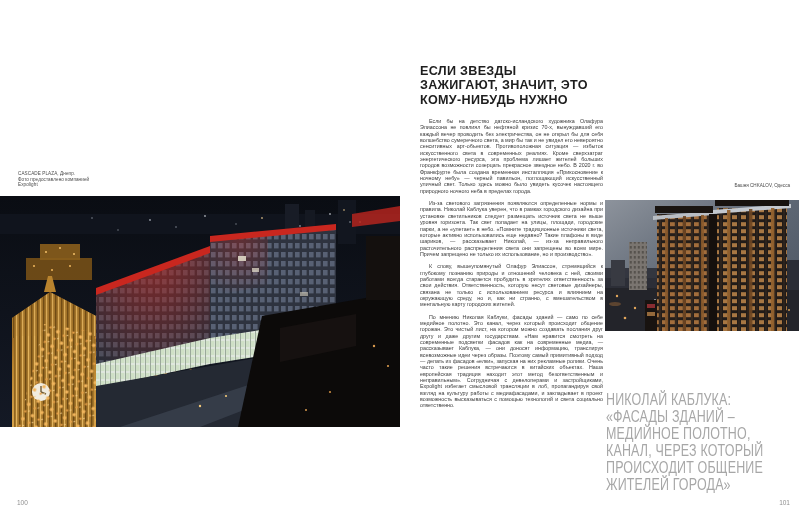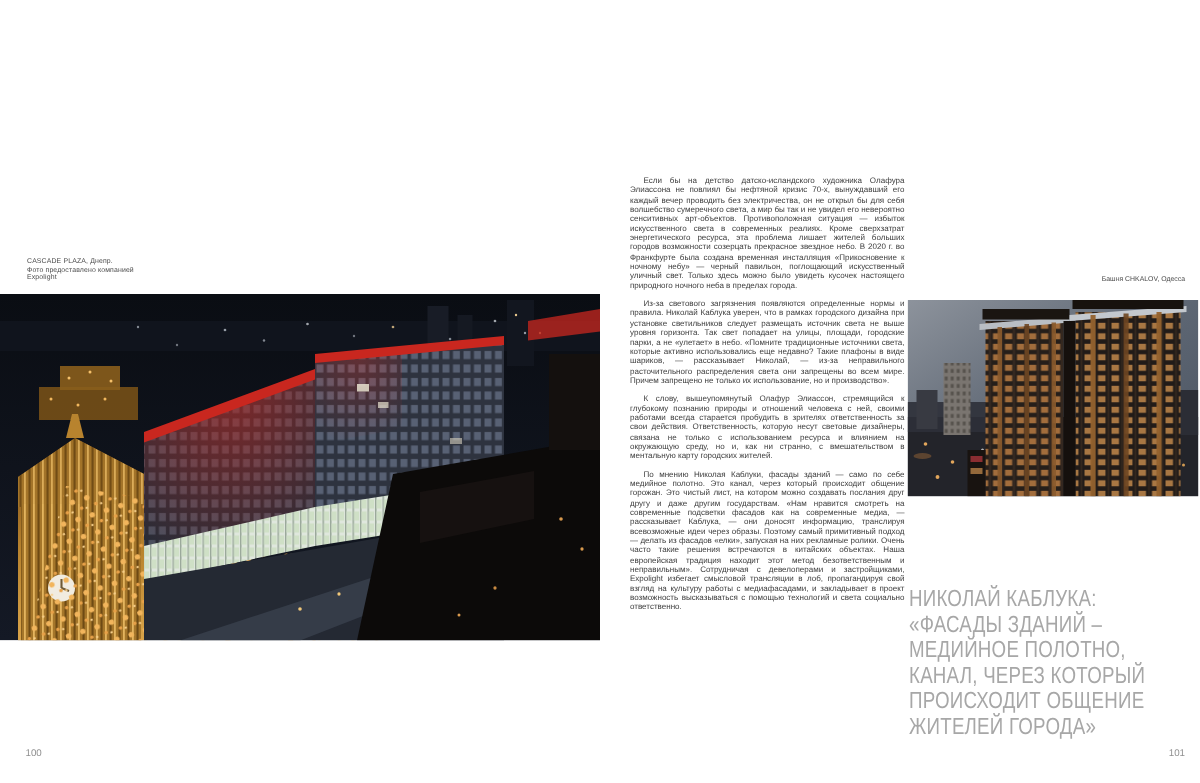--- a/index.html
+++ b/index.html
@@ -156,20 +156,23 @@
         <circle cx="374" cy="150" r="1.2" fill="#d99a4e"></circle>
           <circle cx="388" cy="170" r="1.1" fill="#d99a4e"></circle>
         <circle cx="330" cy="196" r="1.1" fill="#c98a42"></circle>
           <circle cx="306" cy="214" r="1" fill="#d99a4e"></circle>
       </g>
     </svg>
   </div>
 
   <div class="pagenum left">100</div>
 
+  <h1 class="headline">ЕСЛИ ЗВЕЗДЫ
+ЗАЖИГАЮТ, ЗНАЧИТ, ЭТО
+КОМУ-НИБУДЬ НУЖНО</h1>
 
   <div class="body-col">
     <p>Если бы на детство датско-исландского художника Олафура Элиассона не повлиял бы нефтяной кризис 70-х, вынуждавший его каждый вечер проводить без электричества, он не открыл бы для себя волшебство сумеречного света, а мир бы так и не увидел его невероятно сенситивных арт-объектов. Противоположная ситуация — избыток искусственного света в современных реалиях. Кроме сверхзатрат энергетического ресурса, эта проблема лишает жителей больших городов возможности созерцать прекрасное звездное небо. В 2020 г. во Франкфурте была создана временная инсталляция «Прикосновение к ночному небу» — черный павильон, поглощающий искусственный уличный свет. Только здесь можно было увидеть кусочек настоящего природного ночного неба в пределах города.</p>
     <p>Из-за светового загрязнения появляются определенные нормы и правила. Николай Каблука уверен, что в рамках городского дизайна при установке светильников следует размещать источник света не выше уровня горизонта. Так свет попадает на улицы, площади, городские парки, а не «улетает» в небо. «Помните традиционные источники света, которые активно использовались еще недавно? Такие плафоны в виде шариков, — рассказывает Николай, — из-за неправильного расточительного распределения света они запрещены во всем мире. Причем запрещено не только их использование, но и производство».</p>
     <p>К слову, вышеупомянутый Олафур Элиассон, стремящийся к глубокому познанию природы и отношений человека с ней, своими работами всегда старается пробудить в зрителях ответственность за свои действия. Ответственность, которую несут световые дизайнеры, связана не только с использованием ресурса и влиянием на окружающую среду, но и, как ни странно, с вмешательством в ментальную карту городских жителей.</p>
     <p>По мнению Николая Каблуки, фасады зданий — само по себе медийное полотно. Это канал, через который происходит общение горожан. Это чистый лист, на котором можно создавать послания друг другу и даже другим государствам. «Нам нравится смотреть на современные подсветки фасадов как на современные медиа, — рассказывает Каблука, — они доносят информацию, транслируя всевозможные идеи через образы. Поэтому самый примитивный подход — делать из фасадов «елки», запуская на них рекламные ролики. Очень часто такие решения встречаются в китайских объектах. Наша европейская традиция находит этот метод безответственным и неправильным». Сотрудничая с девелоперами и застройщиками, Expolight избегает смысловой трансляции в лоб, пропагандируя свой взгляд на культуру работы с медиафасадами, и закладывает в проект возможность высказываться с помощью технологий и света социально ответственно.</p>
   </div>
 
   <div class="caption-right">Башня CHKALOV, Одесса</div>
 

